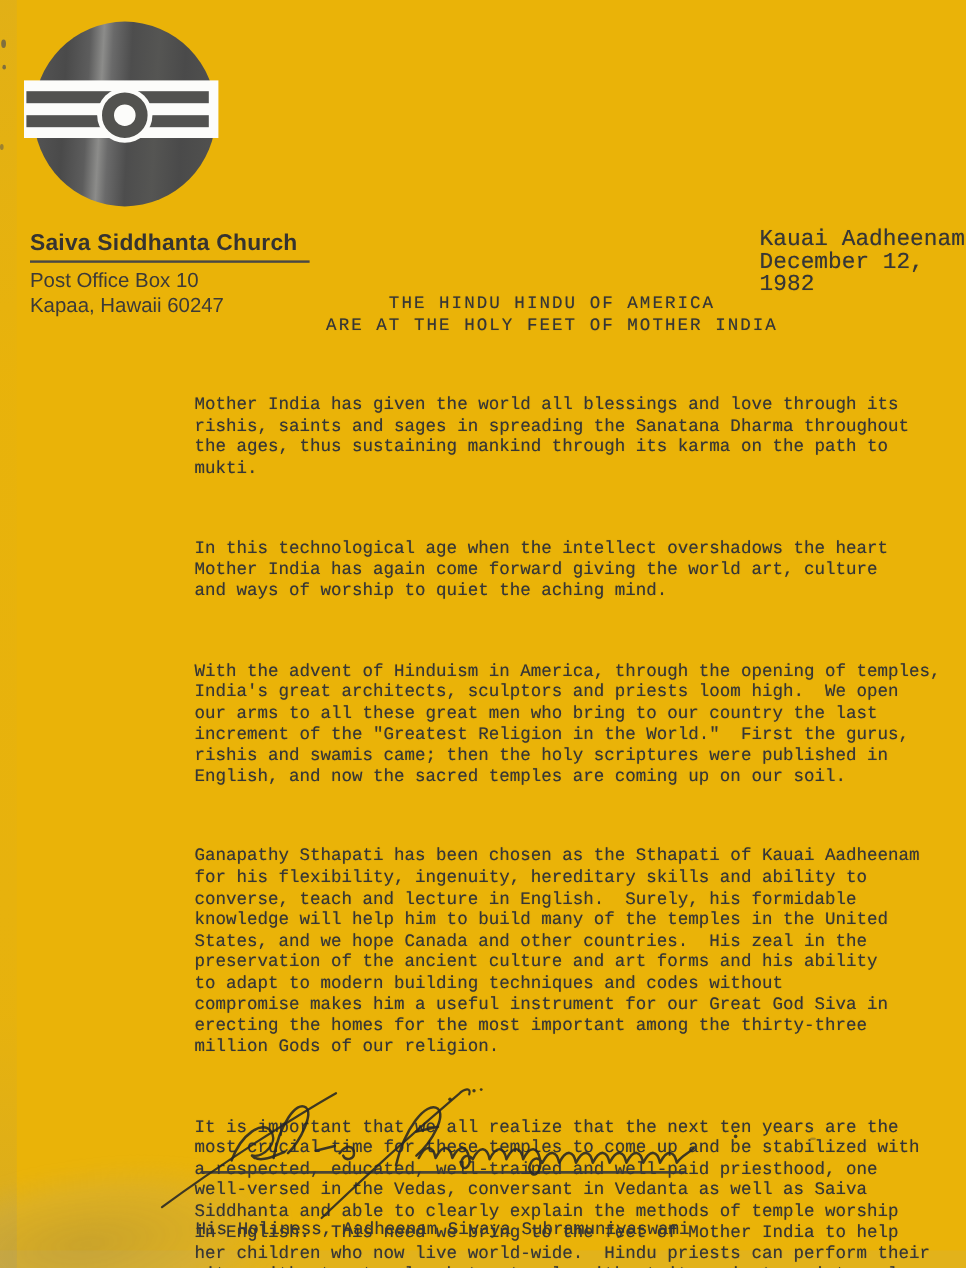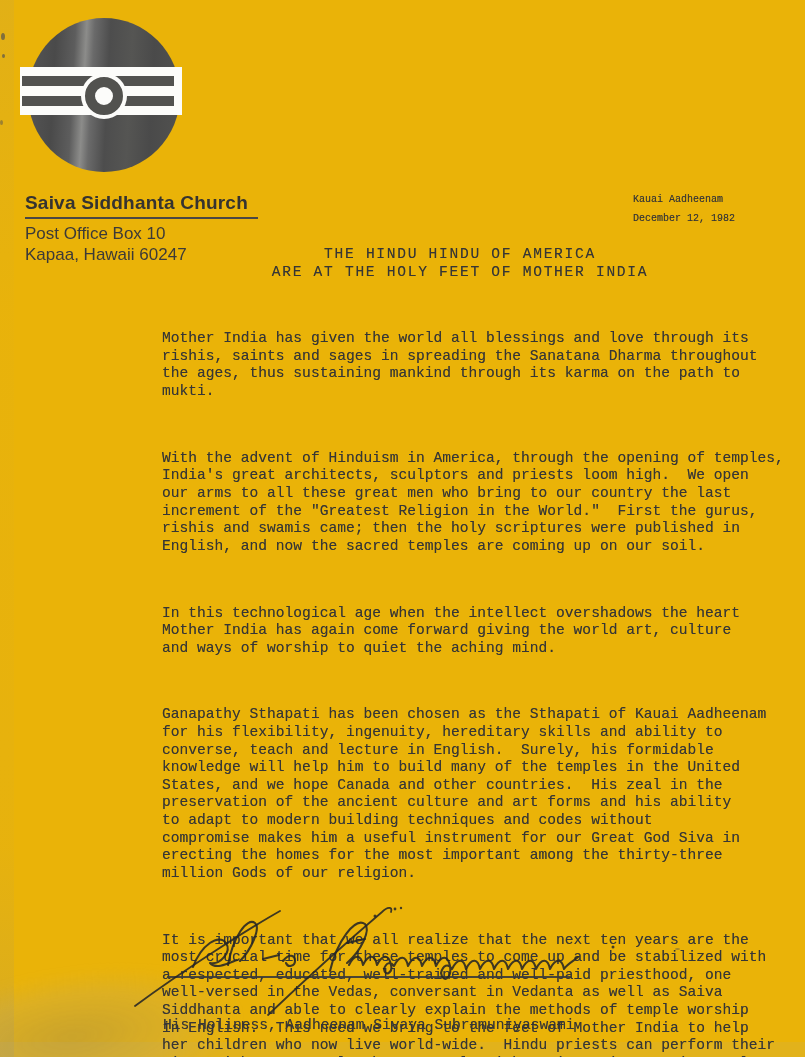--- a/index.html
+++ b/index.html
@@ -64,21 +64,21 @@
     display: inline-block; padding-right: 10px;
   }
   .address { margin-top: 5px; font-size: 17px; line-height: 20.5px; color: #3c3a38; }
 
   
   .typed {
     font-family: "Liberation Mono", monospace;
     color: #363636;
     text-shadow: 0 0 0.6px rgba(54,54,54,0.55);
   }
-  .dateline { position: absolute; left: 633px; top: 190px; font-size: 10px; line-height: 19px; }
+  .dateline { position: absolute; left: 633px; top: 190px; font-size: 19px; line-height: 19px; }
   .letter-title {
     position: absolute; left: 130px; top: 245px; width: 660px;
     text-align: center; font-size: 14.6px; line-height: 18px; letter-spacing: 1.7px;
   }
   .letter-body {
     position: absolute; left: 162px; top: 295px; width: 640px;
     font-size: 14.6px; line-height: 17.6px;
     white-space: pre-wrap;
   }
   .letter-body p { margin: 0 0 14px 0; }
@@ -132,29 +132,29 @@
   <div class="letter-title typed">
     <div>THE HINDU HINDU OF AMERICA</div>
     <div>ARE AT THE HOLY FEET OF MOTHER INDIA</div>
   </div>
 
   <div class="letter-body typed">
     <p>Mother India has given the world all blessings and love through its
 rishis, saints and sages in spreading the Sanatana Dharma throughout
 the ages, thus sustaining mankind through its karma on the path to
 mukti.</p>
+    <p>In this technological age when the intellect overshadows the heart
+Mother India has again come forward giving the world art, culture
+and ways of worship to quiet the aching mind.</p>
     <p>With the advent of Hinduism in America, through the opening of temples,
 India's great architects, sculptors and priests loom high.  We open
 our arms to all these great men who bring to our country the last
 increment of the "Greatest Religion in the World."  First the gurus,
 rishis and swamis came; then the holy scriptures were published in
 English, and now the sacred temples are coming up on our soil.</p>
-    <p>In this technological age when the intellect overshadows the heart
-Mother India has again come forward giving the world art, culture
-and ways of worship to quiet the aching mind.</p>
     <p>Ganapathy Sthapati has been chosen as the Sthapati of Kauai Aadheenam
 for his flexibility, ingenuity, hereditary skills and ability to
 converse, teach and lecture in English.  Surely, his formidable
 knowledge will help him to build many of the temples in the United
 States, and we hope Canada and other countries.  His zeal in the
 preservation of the ancient culture and art forms and his ability
 to adapt to modern building techniques and codes without
 compromise makes him a useful instrument for our Great God Siva in
 erecting the homes for the most important among the thirty-three
 million Gods of our religion.</p>

